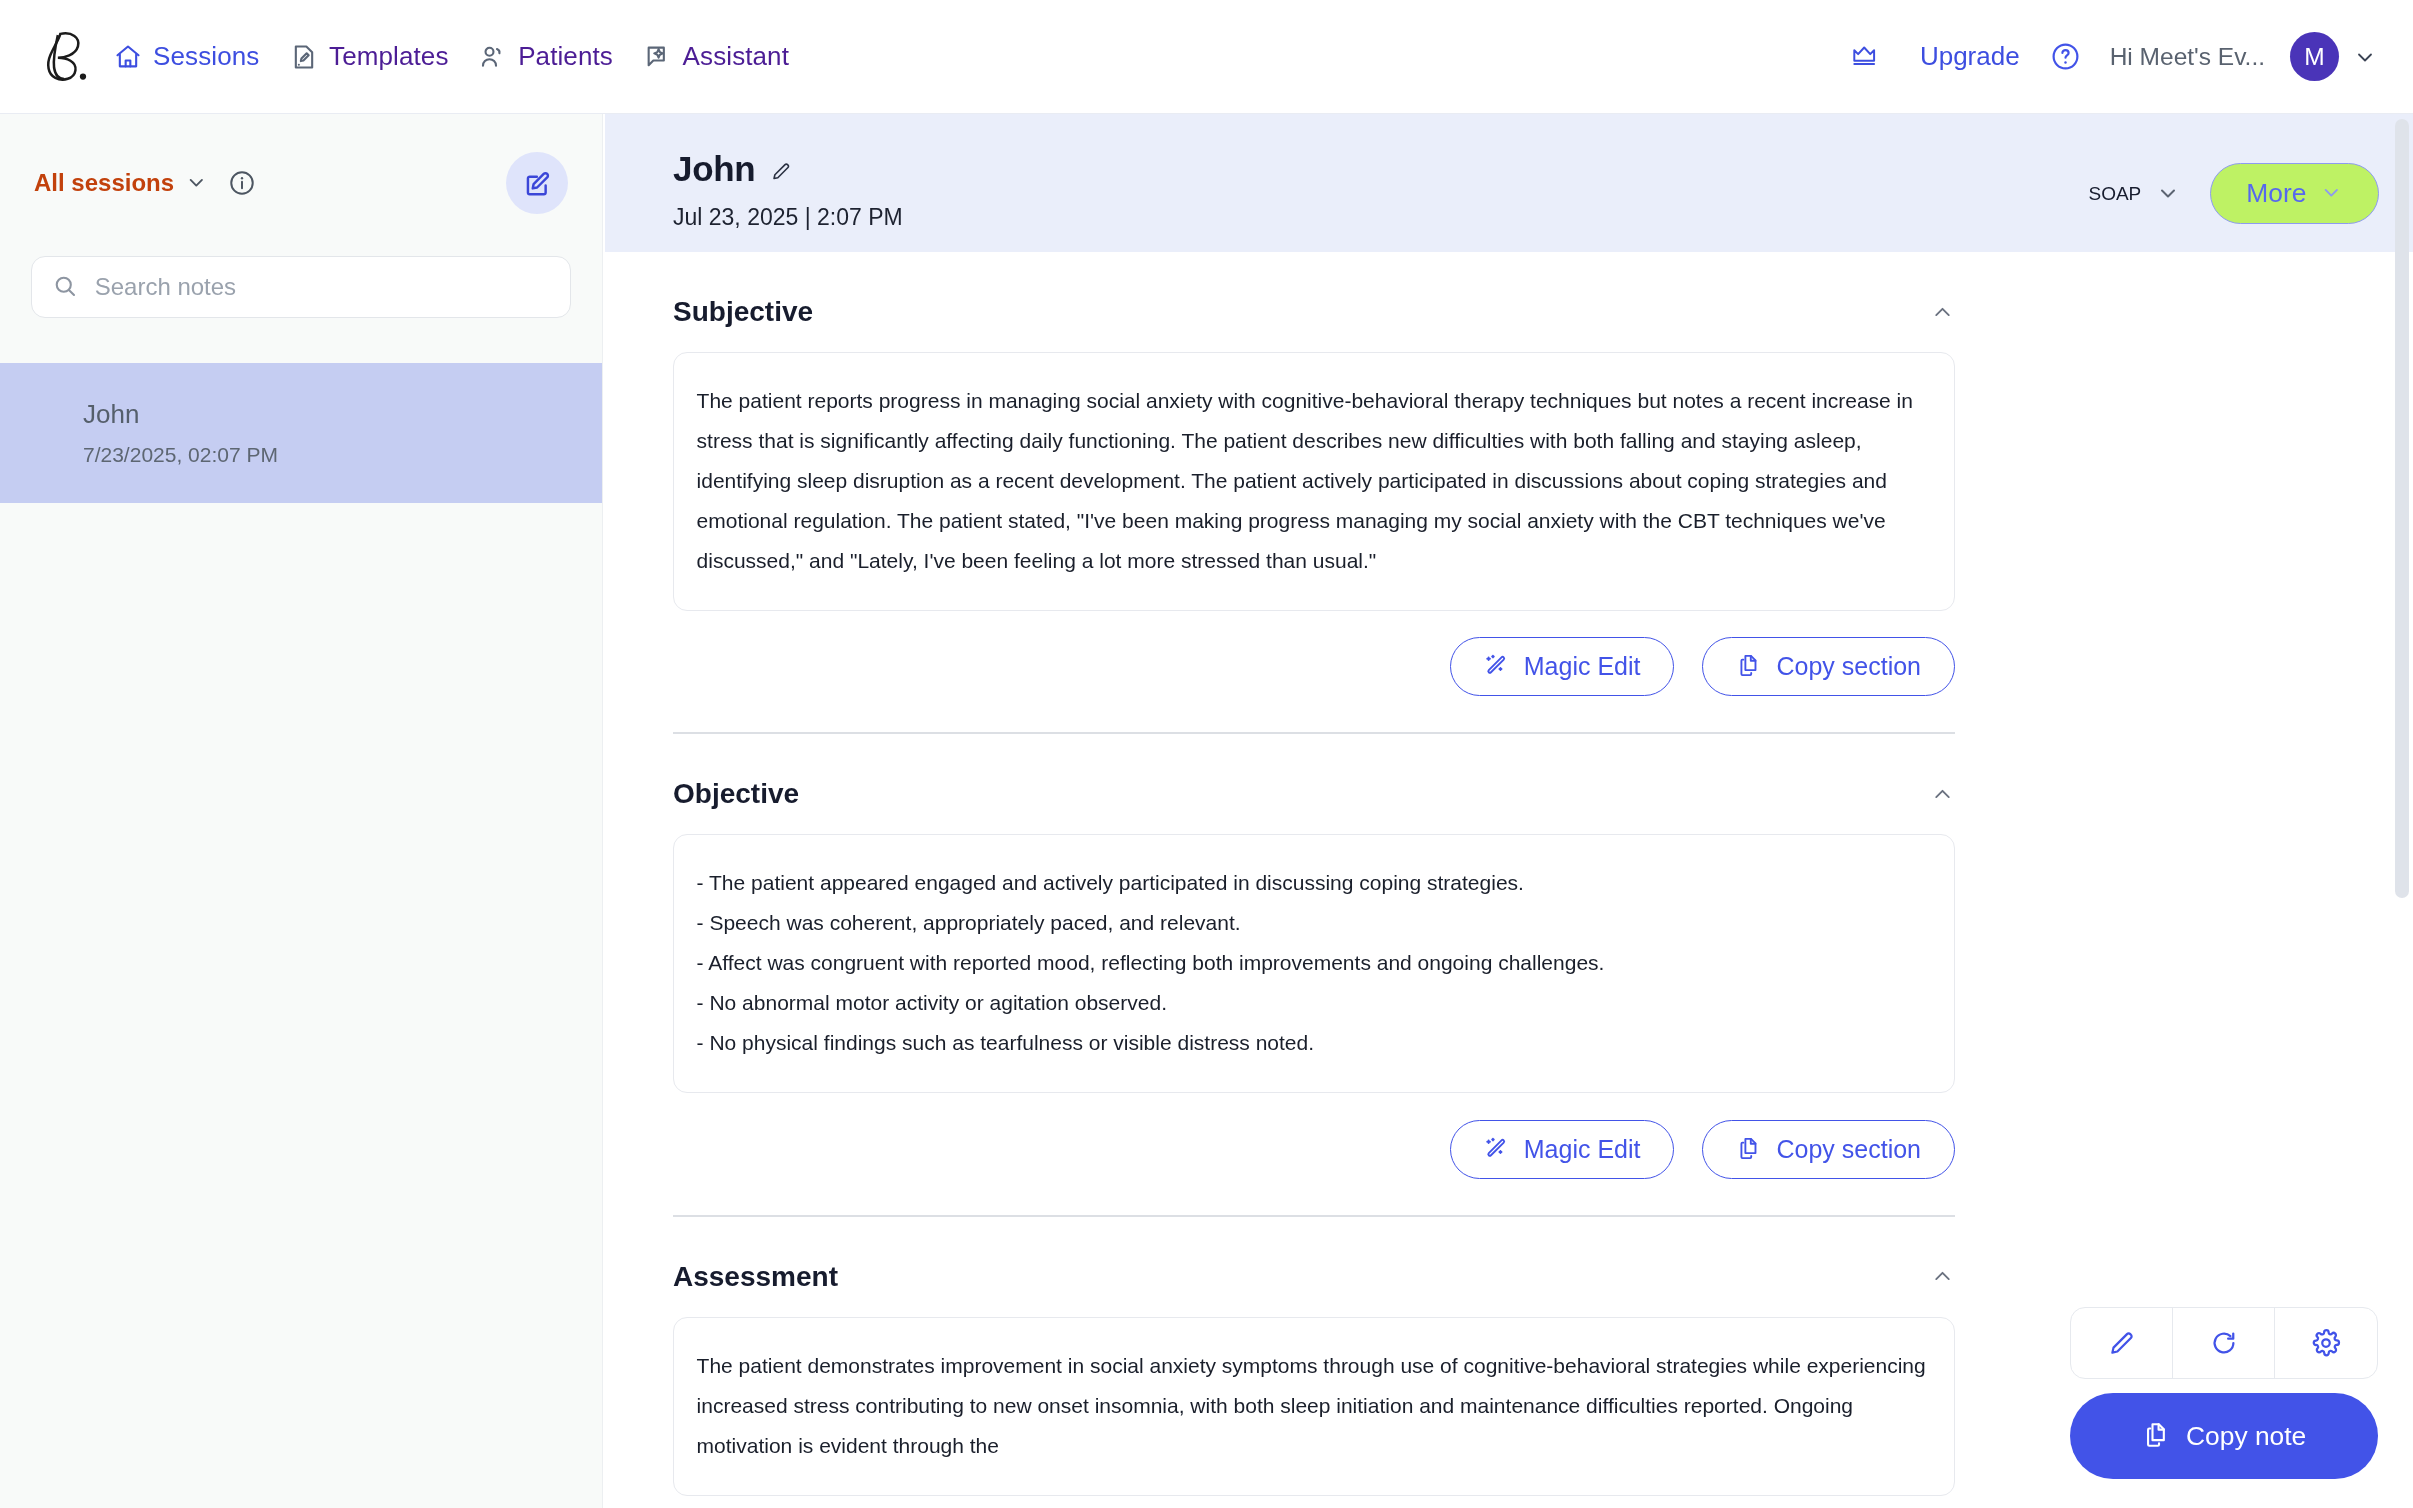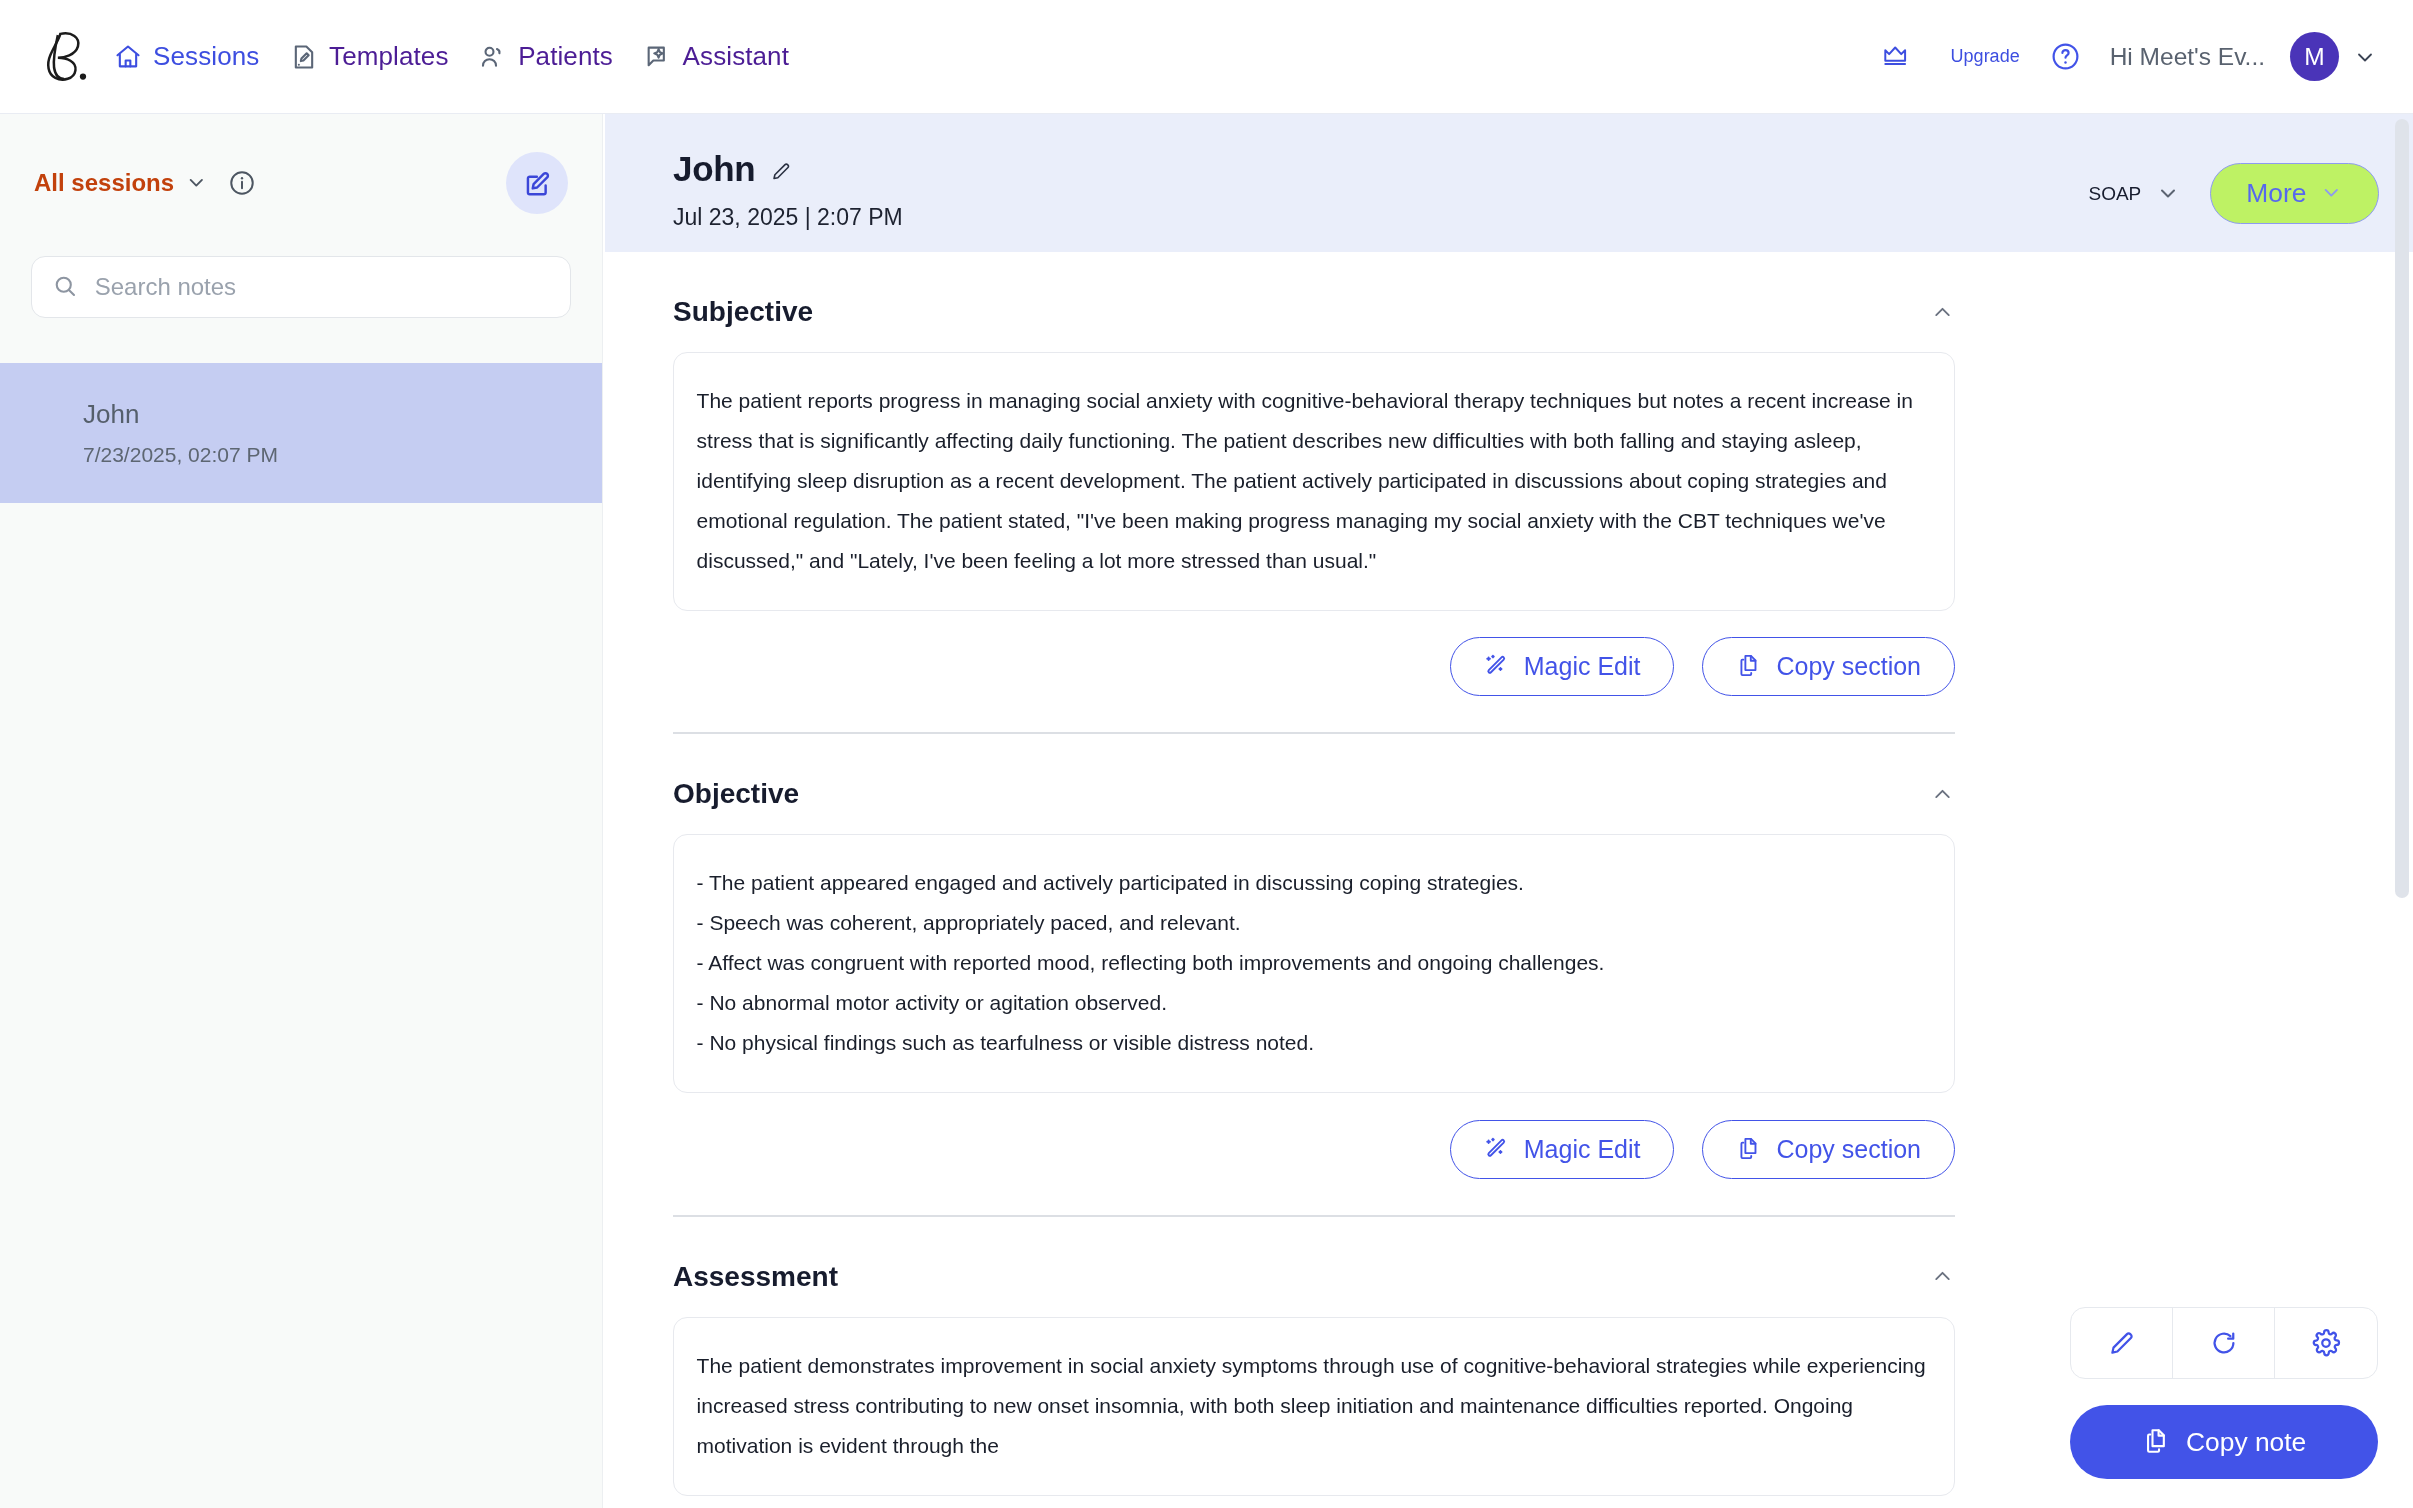--- a/index.html
+++ b/index.html
@@ -21,21 +21,21 @@
   .brand { margin-left: 33px; width: 60px; height: 60px;
            display: flex; align-items: center; justify-content: center; }
   .navlinks { display: flex; align-items: center; gap: 31px; margin-left: 21.4px; }
   .navitem { display: flex; align-items: center; gap: 10.7px; cursor: pointer; }
   .navitem .lbl { font-size: 26px; color: #4c1d95; letter-spacing: 0.1px; }
   .navitem.active .lbl { color: #3d4ee0; }
   .navitem svg { display:block; }
 
   .navright { margin-left: auto; display: flex; align-items: center; gap: 0; padding-right: 36px; }
   .upgrade { display:flex; align-items:center; gap:10.7px; cursor:pointer; margin-right: 30px;}
-  .upgrade .lbl { font-size: 18px; color: #3d4ee0; margin-left: 32px; }
+  .upgrade .lbl { font-size: 26px; color: #3d4ee0; margin-left: 32px; }
   .helpbtn { margin-right: 29px; cursor:pointer; display:flex; }
   .greeting { font-size: 24.5px; color: #59626f; margin-right: 25px; white-space: nowrap; }
   .avatar {
     width: 49px; height: 49px; border-radius: 50%;
     background: #4a34b8; color: #fff;
     display: flex; align-items: center; justify-content: center;
     font-size: 24.5px; font-weight: 500; cursor:pointer;
   }
   .avatar-caret { margin-left: 14px; cursor:pointer; display:flex; }
 
@@ -165,21 +165,21 @@
     width: 102px; height: 70px;
     display:flex; align-items:center; justify-content:center;
     cursor: pointer;
     border-right: 1.3px solid #e6e9ee;
   }
   .fab:last-child { border-right: none; }
   .copy-note {
     position: absolute; right: 36px; bottom: 30px;
     display:flex; align-items:center; justify-content:center; gap: 16.3px;
     background: #4253e8; border-radius: 628px;
-    width: 308px; height: 74px;
+    width: 308px; height: 86px;
     cursor: pointer;
     z-index: 20;
   }
   .copy-note .lbl { font-size: 26.4px; color: #ffffff; }
 
   
   .scrollbar-track {
     position: absolute; right: 0; top: 114px;
     width: 21.4px; height: 1395px;
     background: transparent;

